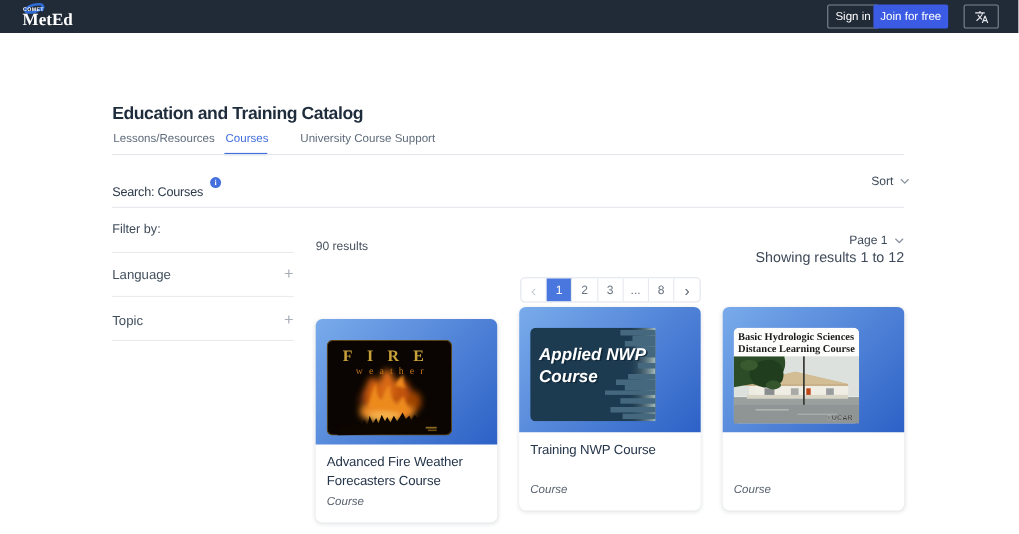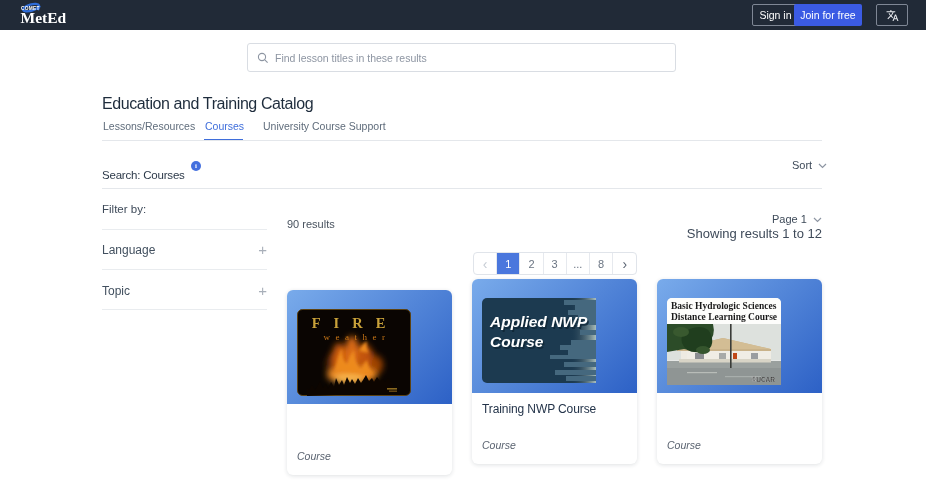--- a/index.html
+++ b/index.html
@@ -14,26 +14,26 @@
 #signin { left:752px; width:47px; border:1px solid #7f8795; }
 #join { left:794px; width:68px; background:#3b5be4; }
 #trans { left:876px; width:32px; border:1px solid #7f8795; }
 
 
 #search { left:247px; top:43px; width:429px; height:29px; border:1px solid #d9dde3; border-radius:3px; display:flex; align-items:center; }
 #search svg { margin-left:9px; }
 #search span { margin-left:6px; font-size:10.5px; color:#8d95a2; }
 
 
-#h1 { left:102px; top:95px; font-size:16px; font-weight:normal; color:#1e2c3c; letter-spacing:-.4px; }
+#h1 { left:102px; top:95px; font-size:16px; font-weight:bold; color:#1e2c3c; letter-spacing:-.4px; }
 #tabrow { left:102px; top:140px; width:720px; height:1px; background:#e4e7eb; }
 .tab { top:120px; font-size:10.5px; color:#5f6c7b; }
 #tab1 { left:103px; }
 #tab2 { left:205px; color:#3f6edb; }
-#tab3 { left:263px; }
+#tab3 { left:273px; }
 #tabline { left:204px; top:139px; width:39px; height:2px; background:#3f6edb; }
 
 
 #sc { left:102px; top:169px; font-size:11.5px; letter-spacing:-.2px; color:#2c3949; }
 #info { left:191px; top:160.5px; width:10px; height:10px; border-radius:50%; background:#4470de; color:#fff; font-size:7px; font-weight:bold; text-align:center; line-height:10px; font-family:"Liberation Serif",serif; }
 #sort { left:792px; top:159px; font-size:11px; color:#3e4a59; }
 #div1 { left:102px; top:188px; width:720px; height:1px; background:#e4e7eb; }
 
 
 #filterby { left:102px; top:203px; font-size:11.5px; color:#3e4a59; }
@@ -76,27 +76,20 @@
     </svg>
   </div>
   <div class="abs hbtn" id="signin">Sign in</div>
   <div class="abs hbtn" id="join">Join for free</div>
   <div class="abs hbtn" id="trans">
     <svg width="13" height="13" viewBox="0 0 24 24" fill="#e8eaee">
         <path d="M12.87 15.07l-2.54-2.51.03-.03c1.74-1.94 2.98-4.17 3.71-6.53H17V4h-7V2H8v2H1v1.99h11.17C11.5 7.92 10.44 9.75 9 11.35 8.07 10.32 7.3 9.19 6.69 8h-2c.73 1.63 1.73 3.17 2.98 4.56l-5.09 5.02L4 19l5-5 3.11 3.11.76-2.04zM18.5 10h-2L12 22h2l1.12-3h4.75L21 22h2l-4.5-12zm-2.62 7l1.62-4.33L19.12 17h-3.24z"></path>
       </svg>
   </div>
 
-  <div class="abs" id="search">
-    <svg width="12" height="12" viewBox="0 0 12 12">
-        <circle cx="5" cy="5" r="3.6" fill="none" stroke="#8d95a2" stroke-width="1.1"></circle>
-        <line x1="7.8" y1="7.8" x2="10.6" y2="10.6" stroke="#8d95a2" stroke-width="1.1"></line>
-      </svg>
-    <span>Find lesson titles in these results</span>
-  </div>
 
   <div class="abs" id="h1">Education and Training Catalog</div>
   <div class="abs tab" id="tab1">Lessons/Resources</div>
   <div class="abs tab" id="tab2">Courses</div>
   <div class="abs tab" id="tab3">University Course Support</div>
   <div class="abs" id="tabline"></div>
   <div class="abs" id="tabrow"></div>
 
   <div class="abs" id="sc">Search: Courses</div>
   <div class="abs" id="info">i</div>
@@ -154,20 +147,21 @@
           <path d="M38 62 q2 -15 7 -23 q0 12 5 16 q3 -10 7 -14 q1 14 7 20 q3 -8 6 -10 q2 10 6 14 z"></path>
           <path d="M62 42 q4 -8 8 -10 q-1 8 2 12 z"></path>
         </g>
         <path d="M10 87 l0 -8 2 2 3 -5 3 5 2 -3 3 -6 3 7 3 -4 2 5 3 -7 3 5 2 -9 3 7 3 -5 2 5 3 -8 3 6 2 -4 3 5 3 -6 3 5 2 -3 3 -5 3 6 3 -3 2 4 3 -5 3 4 3 -2 2 3 3 -4 3 4 2 2 0 9 z" fill="#0d0500"></path>
         <text x="58" y="19" text-anchor="middle" font-family="Liberation Serif" font-size="14.5" font-weight="bold" fill="#c9a23a" letter-spacing="13">FIRE</text>
         <text x="60" y="31" text-anchor="middle" font-family="Liberation Serif" font-size="9" fill="#c87616" letter-spacing="5.5">weather</text>
         <rect x="90" y="79" width="10" height="1.6" fill="#8a6a20"></rect>
         <rect x="92" y="81.5" width="8" height="1.4" fill="#6a4c14"></rect>
       </svg>
     </div>
+    <div class="ctitle">Advanced Fire Weather Forecasters Course</div>
     <div class="ccourse">Course</div>
   </div>
 
   <div class="abs card" id="card2">
     <div class="cimg"></div>
     <div class="cpic">
       <svg width="114" height="85" viewBox="0 0 114 85">
         <defs>
           <linearGradient id="nwpg" x1="0" y1="0" x2="1" y2="0">
             <stop offset="0" stop-color="#1c3a50" stop-opacity="0"></stop>

